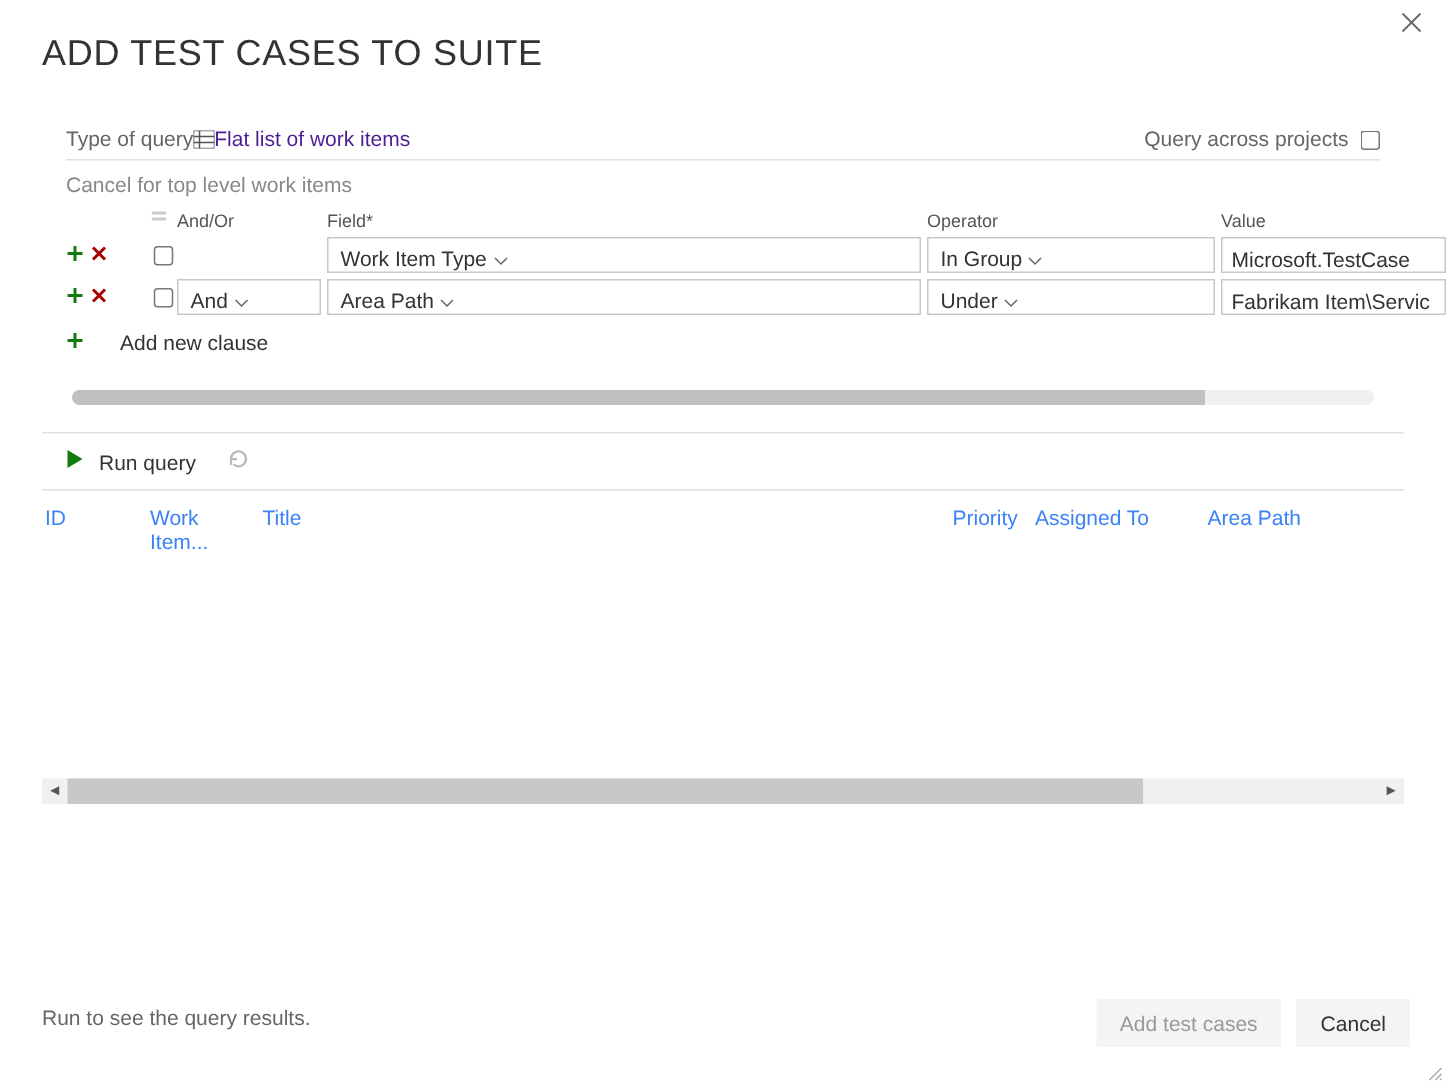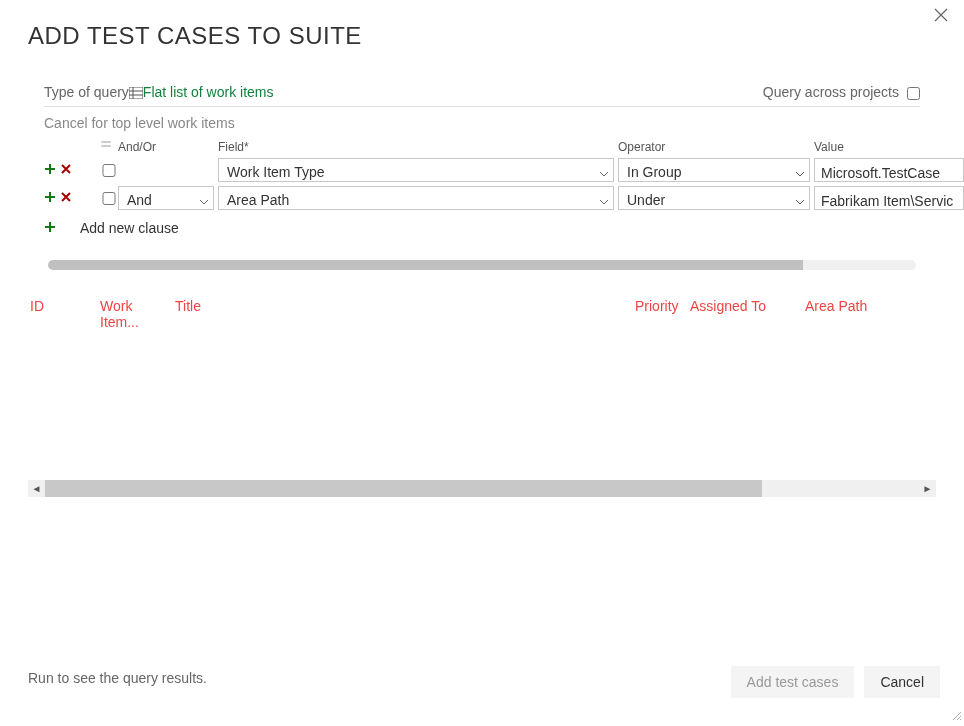--- a/index.html
+++ b/index.html
@@ -65,21 +65,21 @@
     align-items: center;
     margin-bottom: 4px;
   }
   .row-actions { display: flex; align-items: center; gap: 4px; }
   .plus { color: #107c10; font-weight: bold; cursor: pointer; }
   .red-x { color: #a80000; font-weight: bold; cursor: pointer; }
   input[type="checkbox"] { margin: 0; }
   .dropdown {
     display: flex;
     align-items: center;
-    justify-content: space-between;
+    justify-content: flex-start;
     border: 1px solid #c8c8c8;
     background: #fff;
     height: 24px;
     padding: 4px 4px 0 8px;
     font-size: 14px;
     color: #333;
     cursor: pointer;
     margin-right: 4px;
     overflow: hidden;
     white-space: nowrap;
@@ -119,21 +119,21 @@
     border-top: 1px solid #e0e0e0;
     border-bottom: 1px solid #e0e0e0;
     font-size: 14px;
   }
   .run-icon { color: #107c10; }
   .refresh-icon { color: #bbb; margin-left: 10px; }
   .results-header {
     display: grid;
     grid-template-columns: 70px 75px 460px 55px 115px 100px;
     padding: 10px 0 10px 2px;
-    color: #ef4444;
+    color: #3b82f6;
     font-size: 14px;
   }
   .results-body {
     height: 140px;
   }
   .fake-scrollbar-h {
     display: flex;
     align-items: center;
     height: 17px;
     background: #f0f0f0;
@@ -206,21 +206,21 @@
     <div class="left">
       <span>Type of query</span>
       <span class="flatlist-icon">
         <svg width="14" height="12" viewBox="0 0 14 12">
           <rect x="0" y="0" width="14" height="12" fill="none" stroke="#555" stroke-width="1"></rect>
           <line x1="0" y1="4" x2="14" y2="4" stroke="#555"></line>
           <line x1="0" y1="8" x2="14" y2="8" stroke="#555"></line>
           <line x1="4" y1="0" x2="4" y2="12" stroke="#555"></line>
         </svg>
       </span>
-      <span style="color:#15803d">Flat list of work items</span>
+      <span style="color:#4c1d95">Flat list of work items</span>
     </div>
     <div class="right">
       <span>Query across projects</span>
       <input type="checkbox" style="">
     </div>
   </div>
 
   <div class="divider"></div>
 
   <div class="filters-label">Cancel for top level work items</div>
@@ -304,20 +304,34 @@
 
   <div class="add-clause">
     <span class="plus"><svg width="12" height="12" viewBox="0 0 12 12">
           <path d="M6 1v10M1 6h10" stroke="#107c10" stroke-width="2"></path>
         </svg></span>
     <span>Add new clause</span>
   </div>
 
   <div class="fake-scrollbar-thick"></div>
 
+  <div class="run-row">
+    <span class="run-icon">
+      <svg width="12" height="14" viewBox="0 0 12 14">
+          <path d="M1 1 L11 7 L1 13 Z" fill="#107c10"></path>
+        </svg>
+    </span>
+    <span>Run query</span>
+    <span class="refresh-icon">
+      <svg width="16" height="14" viewBox="0 0 16 14">
+          <path d="M3 7a5 5 0 1 1 1.5 3.5" stroke="#bbb" fill="none" stroke-width="1.5"></path>
+          <path d="M3 11l0-4 4 0" stroke="#bbb" fill="none" stroke-width="1.5"></path>
+        </svg>
+    </span>
+  </div>
 
   <div class="results-header">
     <span>ID</span>
     <span>Work Item...</span>
     <span>Title</span>
     <span>Priority</span>
     <span>Assigned To</span>
     <span>Area Path</span>
   </div>
 

